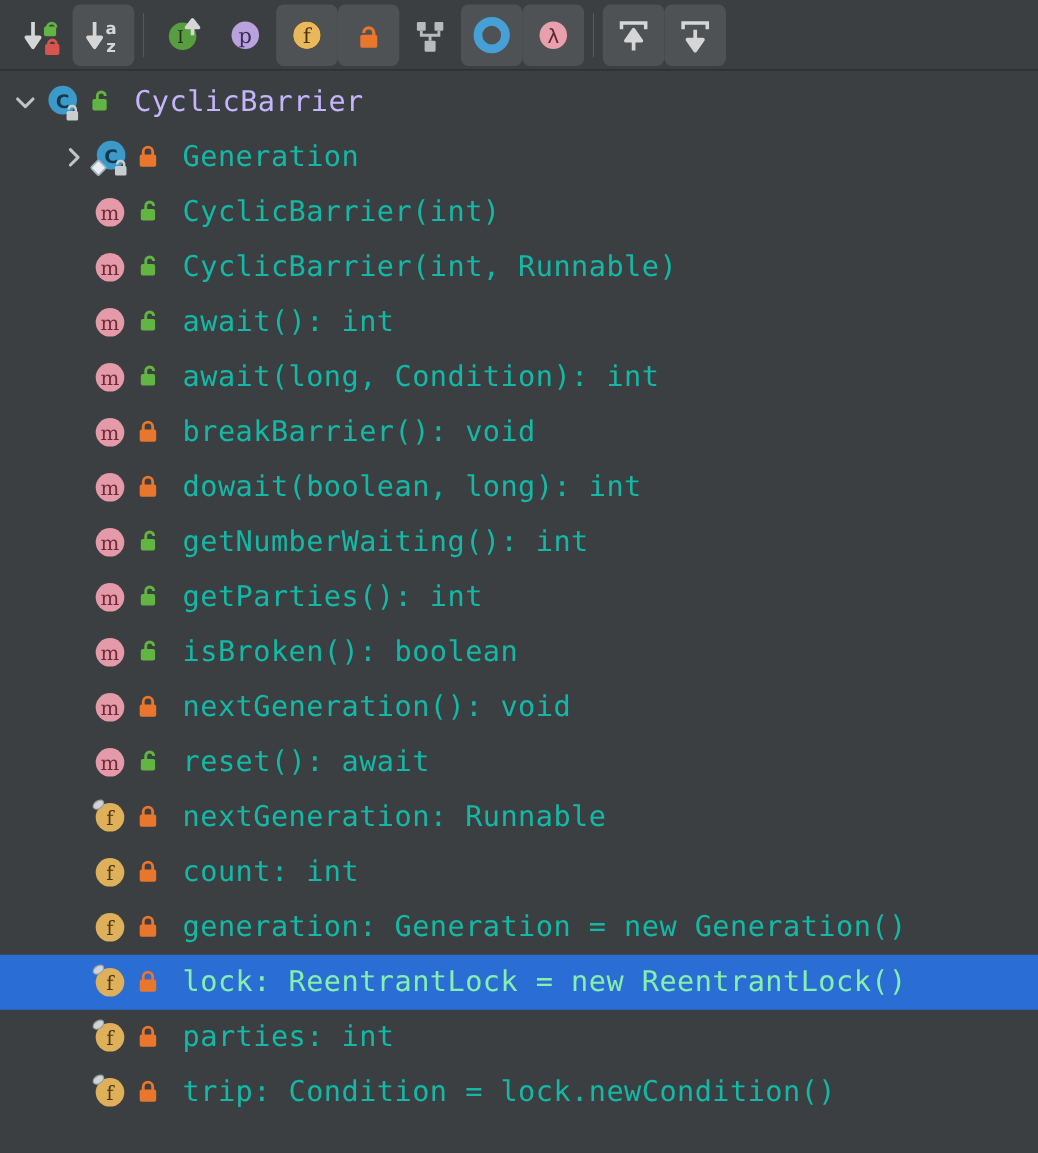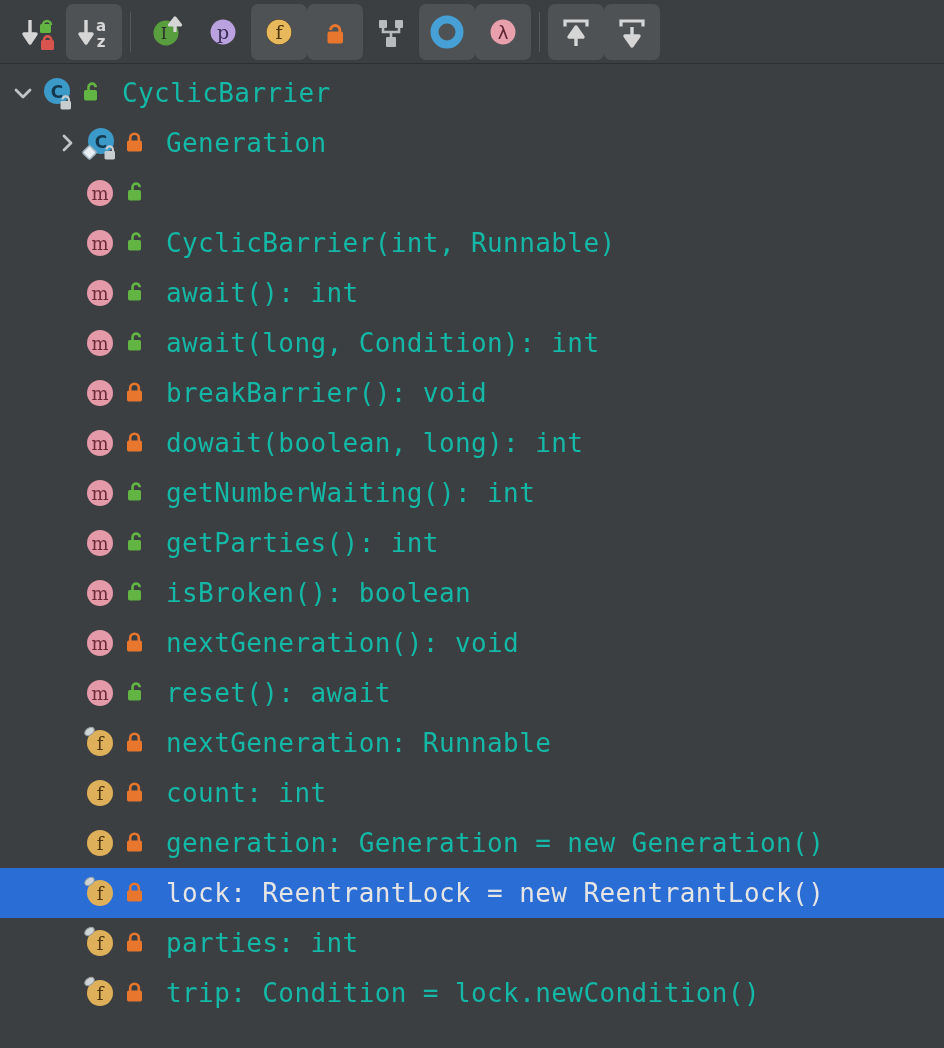--- a/index.html
+++ b/index.html
@@ -101,22 +101,22 @@
   }
 
   .label {
     font-family: "DejaVu Sans Mono", monospace;
     font-size: 26px;
     letter-spacing: 0.4px;
     color: #14b8a6;
     margin-left: 18px;
     line-height: 1;
   }
-  .row.selected .label { color: #e5e5e5; text-align: right; }
-  .row.root .label { color: #14b8a6; }
+  .row.selected .label { color: #86efac; text-align: right; }
+  .row.root .label { color: #c4b5fd; }
 </style>
 </head>
 <body>
 
 <div id="app">
 
   <div class="toolbar" id="toolbar">
       <div class="tb-btn" title="Sort by Visibility">
         <span>
           <svg class="tb-icon" width="40" height="40" viewBox="0 0 40 40" xmlns="http://www.w3.org/2000/svg">
@@ -273,20 +273,21 @@
             <circle cx="20" cy="20" r="13" fill="#e49aa8"></circle>
             <text x="20" y="27" font-family="DejaVu Serif, serif" font-size="18" fill="#6d2b38" text-anchor="middle">m</text>
           </svg>
         </span>
         <span class="vis-icon">
           <svg width="26" height="26" viewBox="0 0 26 26" xmlns="http://www.w3.org/2000/svg">
             <path d="M10.5 10 V7.2 a3.6 3.6 0 0 1 7.2 0" stroke="#62b543" stroke-width="2.6" fill="none"></path>
             <rect x="6" y="10" width="13" height="10.5" rx="1.8" fill="#62b543"></rect>
           </svg>
         </span>
+        <span class="label">CyclicBarrier(int)</span>
       </div>
       <div class="row">
         <div style="width: 54px; flex: 0 0 auto;"></div>
         <span class="twisty"></span>
         <span class="node-icon">
           <svg width="40" height="40" viewBox="0 0 40 40" xmlns="http://www.w3.org/2000/svg">
             <circle cx="20" cy="20" r="13" fill="#e49aa8"></circle>
             <text x="20" y="27" font-family="DejaVu Serif, serif" font-size="18" fill="#6d2b38" text-anchor="middle">m</text>
           </svg>
         </span>

